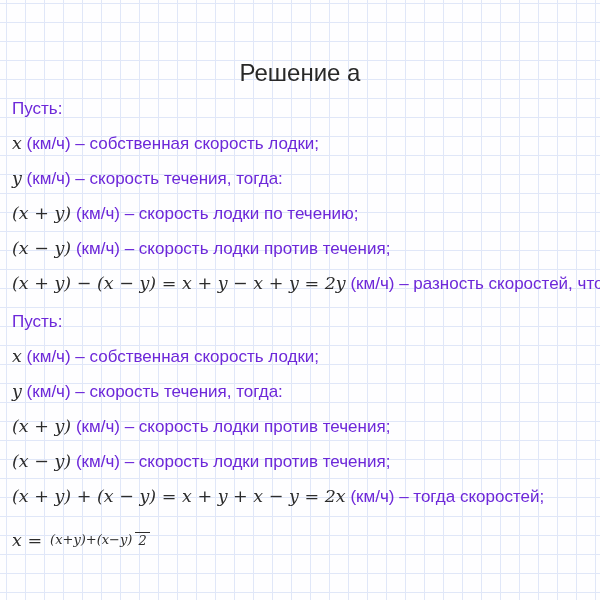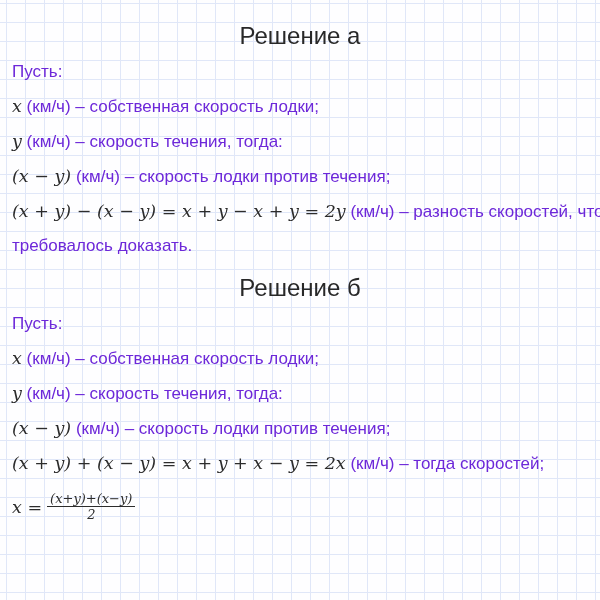--- a/index.html
+++ b/index.html
@@ -13,21 +13,22 @@
     background-color: #fefeff;
     background-image:
       linear-gradient(to right, #e0e7f8 1px, transparent 1px),
       linear-gradient(to bottom, #e0e7f8 1px, transparent 1px);
     background-size: 19px 19px;
     background-position: 6px 3px;
     font-family: "Liberation Sans", sans-serif;
     color: #2c2c2c;
   }
   .page {
-    padding: 11px 12px;
+    padding: 0 12px;
+    margin-top: 48px;
   }
   .section-title {
     margin: 0;
     padding-top: 10px;
     line-height: 30px;
     font-size: 24px;
     font-weight: 400;
     text-align: center;
     color: #282828;
   }
@@ -52,21 +53,20 @@
   }
   .txt {
     font-family: "Liberation Sans", sans-serif;
     color: #6d28d9;
   }
   .final-line {
     line-height: 52px;
   }
   .frac {
     display: inline-flex;
-    flex-direction: column;
     vertical-align: middle;
     text-align: center;
     line-height: normal;
     margin: 0 6px 0 5px;
     position: relative;
     top: -2px;
   }
   .frac .num,
   .frac .den {
     font-size: 13px;
@@ -81,32 +81,32 @@
 <body>
 
 <div class="page">
 
   <section>
     <h1 class="section-title">Решение а</h1>
     <div class="lines">
       <p class="line"><span class="txt">Пусть:</span></p>
       <p class="line"><span class="math">x</span><span class="txt"> (км/ч) – собственная скорость лодки;</span></p>
       <p class="line"><span class="math">y</span><span class="txt"> (км/ч) – скорость течения, тогда:</span></p>
+      <p class="line"><span class="math">(x + y)</span><span class="txt"> (км/ч) – скорость лодки по течению;</span></p>
       <p class="line"><span class="math">(x − y)</span><span class="txt"> (км/ч) – скорость лодки против течения;</span></p>
       <p class="line"><span class="math">(x + y) − (x − y) = x + y − x + y = 2y</span><span class="txt"> (км/ч) – разность скоростей, что и</span></p>
-      <p class="line"><span class="txt">требовалось доказать.</span></p>
     </div>
   </section>
 
   <section>
-    <h1 class="section-title second">Решение б</h1>
     <div class="lines">
       <p class="line"><span class="txt">Пусть:</span></p>
       <p class="line"><span class="math">x</span><span class="txt"> (км/ч) – собственная скорость лодки;</span></p>
       <p class="line"><span class="math">y</span><span class="txt"> (км/ч) – скорость течения, тогда:</span></p>
+      <p class="line"><span class="math">(x + y)</span><span class="txt"> (км/ч) – скорость лодки против течения;</span></p>
       <p class="line"><span class="math">(x − y)</span><span class="txt"> (км/ч) – скорость лодки против течения;</span></p>
       <p class="line"><span class="math">(x + y) + (x − y) = x + y + x − y = 2x</span><span class="txt"> (км/ч) – тогда скоростей;</span></p>
       <p class="line final-line"><span class="math">x =</span><span class="frac">
             <span class="num math">(x+y)+(x−y)</span>
             <span class="den math">2</span>
           </span></p>
     </div>
   </section>
 
 </div>

